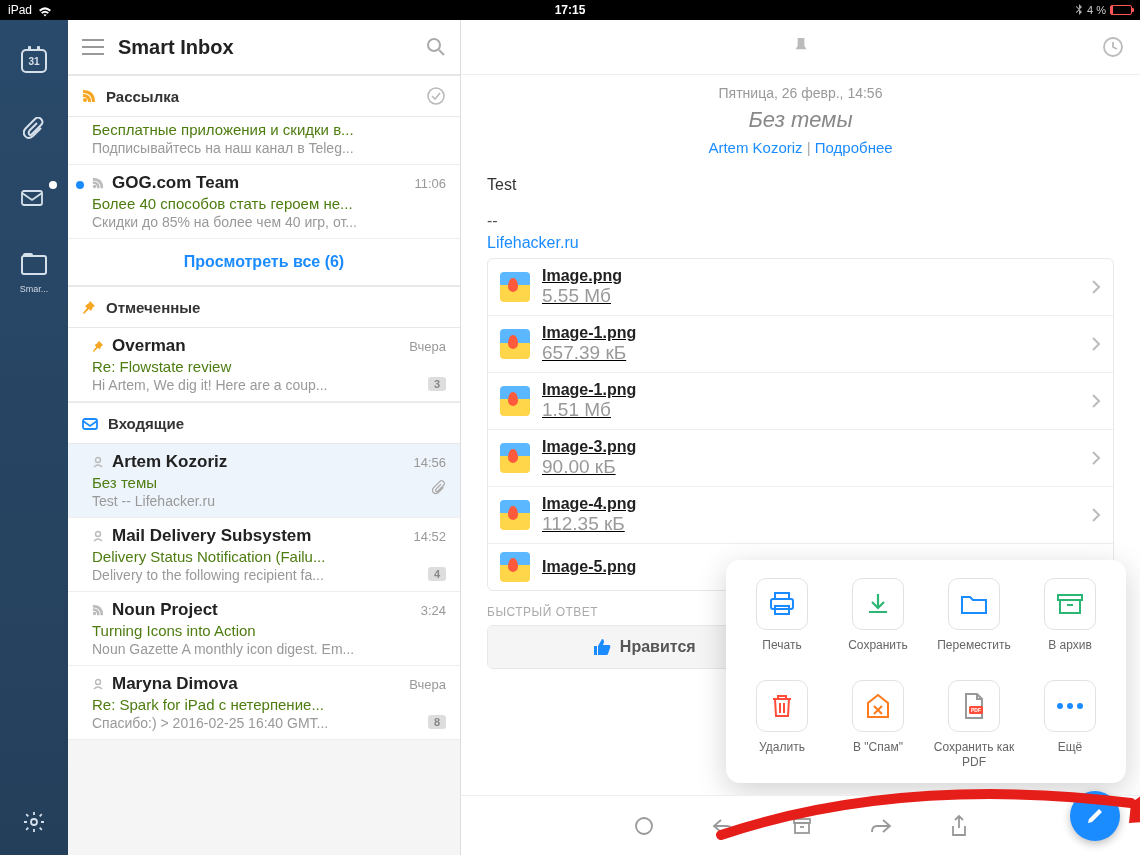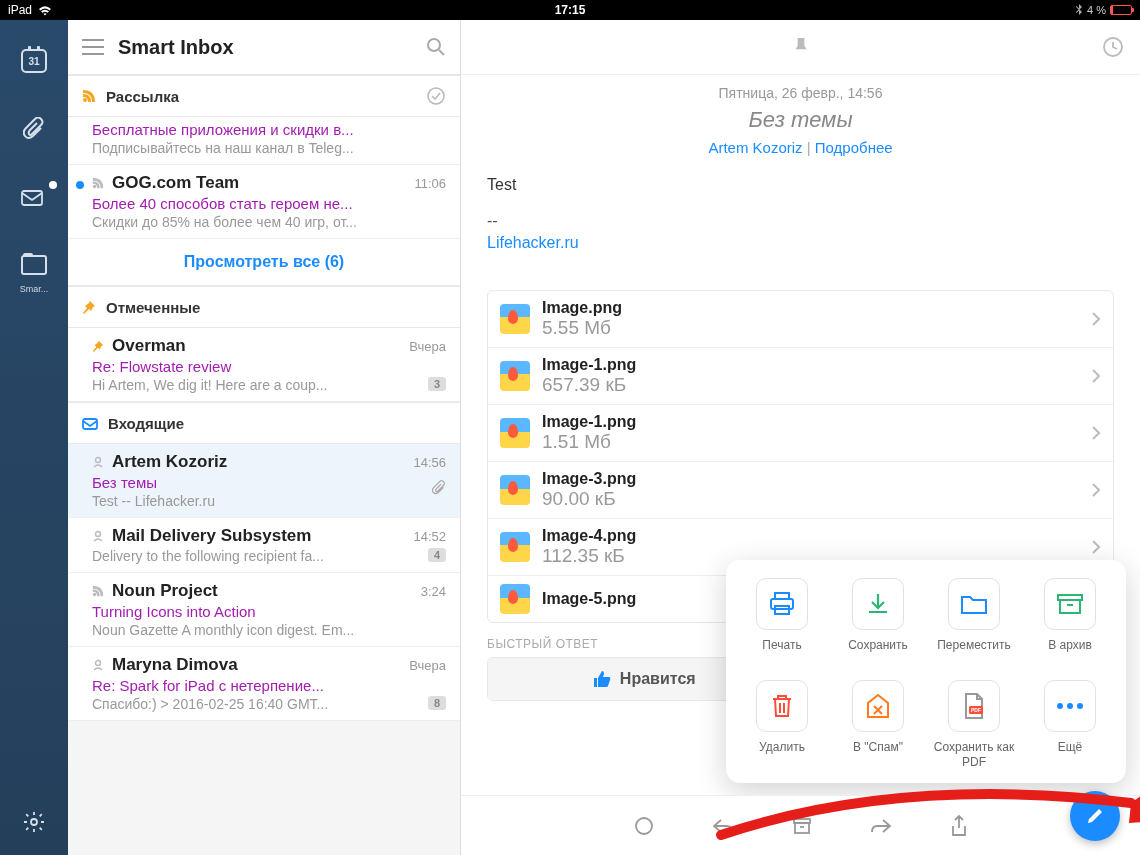--- a/index.html
+++ b/index.html
@@ -1,20 +1,20 @@
 <!DOCTYPE html>
 <html><head>
 <meta charset="utf-8">
 <style>
 * { margin: 0; padding: 0; box-sizing: border-box; font-family: -apple-system, "Helvetica Neue", Arial, sans-serif; }
 html, body { width: 1140px; height: 855px; overflow: hidden; background: #2a4a6b; }
 
 
 .status-bar { height: 20px; background: #000; color: #fff; display: flex; align-items: center; padding: 0 8px; font-size: 12px; }
-.status-left { flex: 1; display: flex; align-items: center; gap: 6px; }
+.status-left { flex: 1; display: flex; align-items: flex-end; gap: 6px; }
 .status-center { flex: 1; text-align: center; font-weight: 600; }
 .status-right { flex: 1; text-align: right; display: flex; justify-content: flex-end; align-items: center; gap: 4px; font-size: 11px; color: #ccc; }
 .battery { width: 22px; height: 10px; border: 1px solid #f55; border-radius: 2px; position: relative; }
 .battery::after { content: ""; position: absolute; right: -3px; top: 2px; width: 2px; height: 4px; background: #f55; border-radius: 0 1px 1px 0; }
 .battery-fill { height: 100%; width: 8%; background: #f55; }
 
 .app { display: flex; height: 835px; }
 
 
 .rail { width: 68px; background: linear-gradient(#2a4a6b,#243f5a); display: flex; flex-direction: column; align-items: center; padding-top: 28px; gap: 42px; color: #d6e0ea; }
@@ -38,21 +38,21 @@
 .section-hdr.pin .ico { color: #f6a623; }
 .section-hdr.inbox .ico { color: #1b8cff; }
 .section-title { font-weight: 700; font-size: 15px; color: #333; flex: 1; }
 .check-circle { color: #bbb; }
 .list { background: #fff; }
 .item { padding: 8px 14px 8px 24px; border-bottom: 1px solid #eee; position: relative; }
 .item.selected { background: #eef4fb; }
 .item .row1 { display: flex; align-items: center; gap: 8px; }
 .item .from { font-weight: 700; font-size: 17px; color: #222; flex: 1; }
 .item .time { font-size: 13px; color: #999; }
-.item .subj { font-size: 15px; color: #a21caf; margin-top: 2px; white-space: nowrap; overflow: hidden; text-overflow: ellipsis; }
+.item .subj { font-size: 15px; color: #4d7c0f; margin-top: 2px; white-space: nowrap; overflow: hidden; text-overflow: ellipsis; }
 .item .prev { font-size: 14px; color: #999; margin-top: 2px; white-space: nowrap; overflow: hidden; text-overflow: ellipsis; padding-right: 28px; }
 .item .dot { position: absolute; left: 8px; top: 16px; width: 8px; height: 8px; border-radius: 50%; background: #1b8cff; }
 .item .rss, .item .pin-i, .item .person-i { color: #bbb; font-size: 13px; }
 .count-badge { position: absolute; right: 14px; bottom: 10px; background: #ddd; color: #888; font-size: 11px; font-weight: 700; padding: 1px 6px; border-radius: 3px; }
 .view-all { text-align: center; padding: 14px; color: #1b8cff; font-size: 16px; font-weight: 600; background: #fff; border-bottom: 1px solid #e8e8e8; }
 .attach-ind { position: absolute; right: 14px; top: 36px; color: #aaa; }
 
 
 .main { flex: 1; background: #fff; display: flex; flex-direction: column; position: relative; }
 .main-top { height: 55px; display: flex; align-items: center; justify-content: center; position: relative; border-bottom: 1px solid #eee; }
@@ -60,21 +60,21 @@
 .clock-main { position: absolute; right: 16px; color: #bbb; }
 .msg-head { text-align: center; padding: 10px 0 14px; }
 .msg-date { font-size: 14px; color: #999; }
 .msg-subj { font-size: 22px; color: #888; font-style: italic; margin-top: 6px; }
 .msg-from { font-size: 15px; color: #1b8cff; margin-top: 6px; }
 .msg-from .sep { color: #aaa; }
 .msg-body { padding: 6px 26px; font-size: 16px; color: #333; }
 .msg-body a { color: #1b8cff; text-decoration: none; }
 .dash { margin: 18px 0 4px; color: #555; }
 
-.attachments { margin: 32px 26px 0; border: 1px solid #e8e8e8; border-radius: 6px; overflow: hidden; }
+.attachments { margin: 0 26px 0; border: 1px solid #e8e8e8; border-radius: 6px; overflow: hidden; text-decoration: underline; }
 .att-row { display: flex; align-items: center; padding: 8px 12px; border-bottom: 1px solid #eee; gap: 12px; }
 .att-row:last-child { border-bottom: none; }
 .att-thumb { width: 30px; height: 30px; border-radius: 4px; background: linear-gradient(#5bb7ff 45%, #ffd54a 45%); position: relative; overflow: hidden; }
 .att-thumb::after { content: ""; position: absolute; left: 8px; top: 6px; width: 10px; height: 14px; background: #ff5a3c; border-radius: 50% 50% 50% 50% / 60% 60% 40% 40%; }
 .att-info { flex: 1; }
 .att-name { font-size: 16px; font-weight: 700; color: #222; }
 .att-size { font-size: 19px; color: #999; }
 .att-chev { color: #bbb; }
 
 .quick-reply-lbl { padding: 14px 26px 6px; font-size: 12px; color: #aaa; letter-spacing: 0.5px; }
@@ -243,20 +243,21 @@
       </div>
       <div class="item">
         <div class="row1">
           <svg class="person-i" width="12" height="12" viewBox="0 0 12 12" fill="none" stroke="#bbb" stroke-width="1.4">
               <circle cx="6" cy="4" r="2.5"></circle>
               <path d="M2 11 Q6 7 10 11"></path>
             </svg>
           <div class="from">Mail Delivery Subsystem</div>
           <div class="time">14:52</div>
         </div>
+        <div class="subj">Delivery Status Notification (Failu...</div>
         <div class="prev">Delivery to the following recipient fa...</div>
         <div class="count-badge">4</div>
       </div>
       <div class="item">
         <div class="row1">
           <svg class="rss" width="12" height="12" viewBox="0 0 14 14" fill="#bbb">
               <circle cx="3" cy="11" r="2"></circle>
               <path d="M1 5 Q9 5 9 13 L6 13 Q6 8 1 8 Z M1 1 Q13 1 13 13 L10 13 Q10 4 1 4 Z"></path>
             </svg>
           <div class="from">Noun Project</div>

